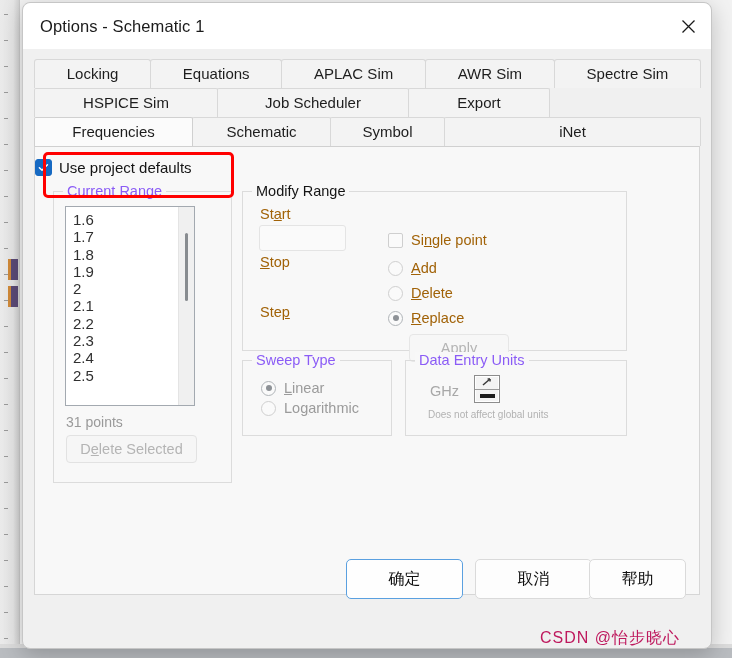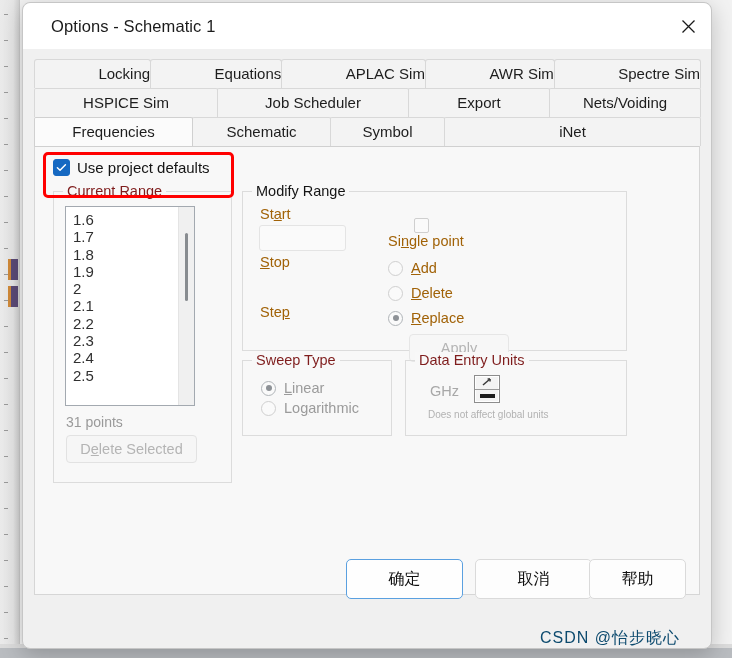--- a/index.html
+++ b/index.html
@@ -28,63 +28,63 @@
     position:absolute;left:22px;top:2px;width:688px;height:645px;
     background:#f0f0f0;border:1px solid #c6c6c6;border-radius:8px;
     box-shadow:0 6px 22px rgba(0,0,0,.22);
     overflow:hidden;
   }
   #titlebar{
     height:46px;background:#ffffff;border-radius:8px 8px 0 0;
     display:flex;align-items:center;position:relative;
   }
   #title-text{
-    font-size:16.5px;color:#1b1b1b;margin-left:28px;letter-spacing:.1px;
+    font-size:16.5px;color:#1b1b1b;margin-left:17px;letter-spacing:.1px;
   }
   #close-btn{
     position:absolute;right:0;top:0;width:46px;height:46px;
     display:flex;align-items:center;justify-content:center;
     font-size:17px;color:#202020;cursor:pointer;
   }
 
   
   #tabs{padding:10px 11px 0 11px;background:#f0f0f0;}
   .tab-row{display:flex;}
   .tab{
     flex:1 1 auto;height:28px;line-height:28px;text-align:center;
     font-size:15px;color:#1d1d1d;background:#f3f3f3;
     border:1px solid #d8d8d8;border-bottom:none;margin-right:-1px;
     white-space:nowrap;cursor:pointer;
     border-radius:2px 2px 0 0;
   }
   .tab.active{background:#fbfbfb;border-color:#d0d0d0;position:relative;z-index:3;}
-  .tab-row.row1 .tab{border-radius:3px 3px 0 0;text-align:right;}
+  .tab-row.row1 .tab{border-radius:3px 3px 0 0;}
 
   
   #panel{
     margin:0 11px;height:447px;background:#f8f8f8;
     border:1px solid #d6d6d6;border-top:1px solid #d0d0d0;
     position:relative;
   }
 
   
-  #use-defaults-row{position:absolute;left:18px;top:12px;display:flex;align-items:center;cursor:pointer;}
+  #use-defaults-row{position:absolute;left:0;top:12px;display:flex;align-items:center;cursor:pointer;}
   .cb{
     width:15px;height:15px;border-radius:3px;background:#1669c2;border:1px solid #1669c2;
     display:inline-flex;align-items:center;justify-content:center;margin-right:7px;
   }
   .cb svg{display:block;}
   #use-defaults-label{font-size:15px;color:#141414;}
   #use-defaults-label u{text-decoration:underline;}
 
   
   .group{position:absolute;border:1px solid #dcdcdc;background:transparent;}
   .group > .gtitle{
     position:absolute;top:-9px;left:9px;background:#f8f8f8;padding:0 4px;
-    font-size:14.5px;color:#7f1d1d;white-space:nowrap;
+    font-size:14.5px;color:#8b5cf6;white-space:nowrap;
   }
   .group.dim > .gtitle{color:#141414;}
 
   
   #grp-current{left:18px;top:44px;width:177px;height:290px;}
   #freq-list{
     position:absolute;left:11px;top:14px;width:130px;height:200px;
     background:#fff;border:1px solid #a3a9b0;overflow:hidden;
     font-size:15px;color:#303030;padding:4px 0 0 7px;box-sizing:border-box;
   }
@@ -114,21 +114,21 @@
     background:#fafafa;border:1px solid #e4e4e4;border-radius:3px;
   }
   .opt-row{position:absolute;display:flex;align-items:center;cursor:default;}
   .box-cb{width:13px;height:13px;border:1.4px solid #cfcfcf;background:#fafafa;border-radius:2px;margin-right:8px;}
   .radio{
     width:13px;height:13px;border:1.4px solid #cfcfcf;background:#fafafa;border-radius:50%;
     margin-right:8px;display:inline-flex;align-items:center;justify-content:center;
   }
   .radio.on{border-color:#b0b4b8;}
   .radio.on::after{content:"";width:6px;height:6px;border-radius:50%;background:#8d9196;}
-  #opt-single{left:145px;top:26px;flex-direction:column;}
+  #opt-single{left:145px;top:40px;}
   #opt-add{left:145px;top:68px;}
   #opt-delete{left:145px;top:93px;}
   #opt-replace{left:145px;top:118px;}
   #apply-btn{
     position:absolute;left:166px;top:142px;width:98px;height:26px;
     border:1px solid #e6e6e6;border-radius:4px;background:#f7f7f7;
     font-size:14.5px;color:#b4b4b4;display:flex;align-items:center;justify-content:center;
   }
 
   
@@ -159,21 +159,21 @@
   .dlg-btn{
     position:absolute;top:15px;height:38px;border-radius:5px;background:#fdfdfd;
     border:1px solid #dadada;display:flex;align-items:center;justify-content:center;
     font-size:16px;color:#101010;cursor:pointer;
   }
   #btn-ok{left:323px;width:115px;border:1.6px solid #5aa0e0;background:#fefefe;}
   #btn-cancel{left:452px;width:115px;}
   #btn-help{left:566px;width:95px;}
 
   #watermark{
-    position:absolute;left:540px;top:628px;font-size:16px;color:#0c4a6e;
+    position:absolute;left:540px;top:628px;font-size:16px;color:#be185d;
     letter-spacing:1px;white-space:nowrap;z-index:20;
   }
 </style>
 </head>
 <body>
 
 <div id="backdrop">
   <div id="bg-right"></div>
   <div id="bg-ruler">
       <div class="ruler-tick" style="top: 14px;"></div>
@@ -224,21 +224,20 @@
       <div class="tab">Locking</div>
       <div class="tab">Equations</div>
       <div class="tab">APLAC Sim</div>
       <div class="tab">AWR Sim</div>
       <div class="tab">Spectre Sim</div>
     </div>
     <div class="tab-row row2">
       <div class="tab" style="flex:0 0 182px">HSPICE Sim</div>
       <div class="tab" style="flex:0 0 190px">Job Scheduler</div>
       <div class="tab" style="flex:0 0 140px">Export</div>
-      <div class="tab">Nets/Voiding</div>
     </div>
     <div class="tab-row row3">
       <div class="tab active" style="flex:0 0 157px">Frequencies</div>
       <div class="tab" style="flex:0 0 137px">Schematic</div>
       <div class="tab" style="flex:0 0 113px">Symbol</div>
       <div class="tab">iNet</div>
     </div>
   </div>
 
   <div id="panel">

